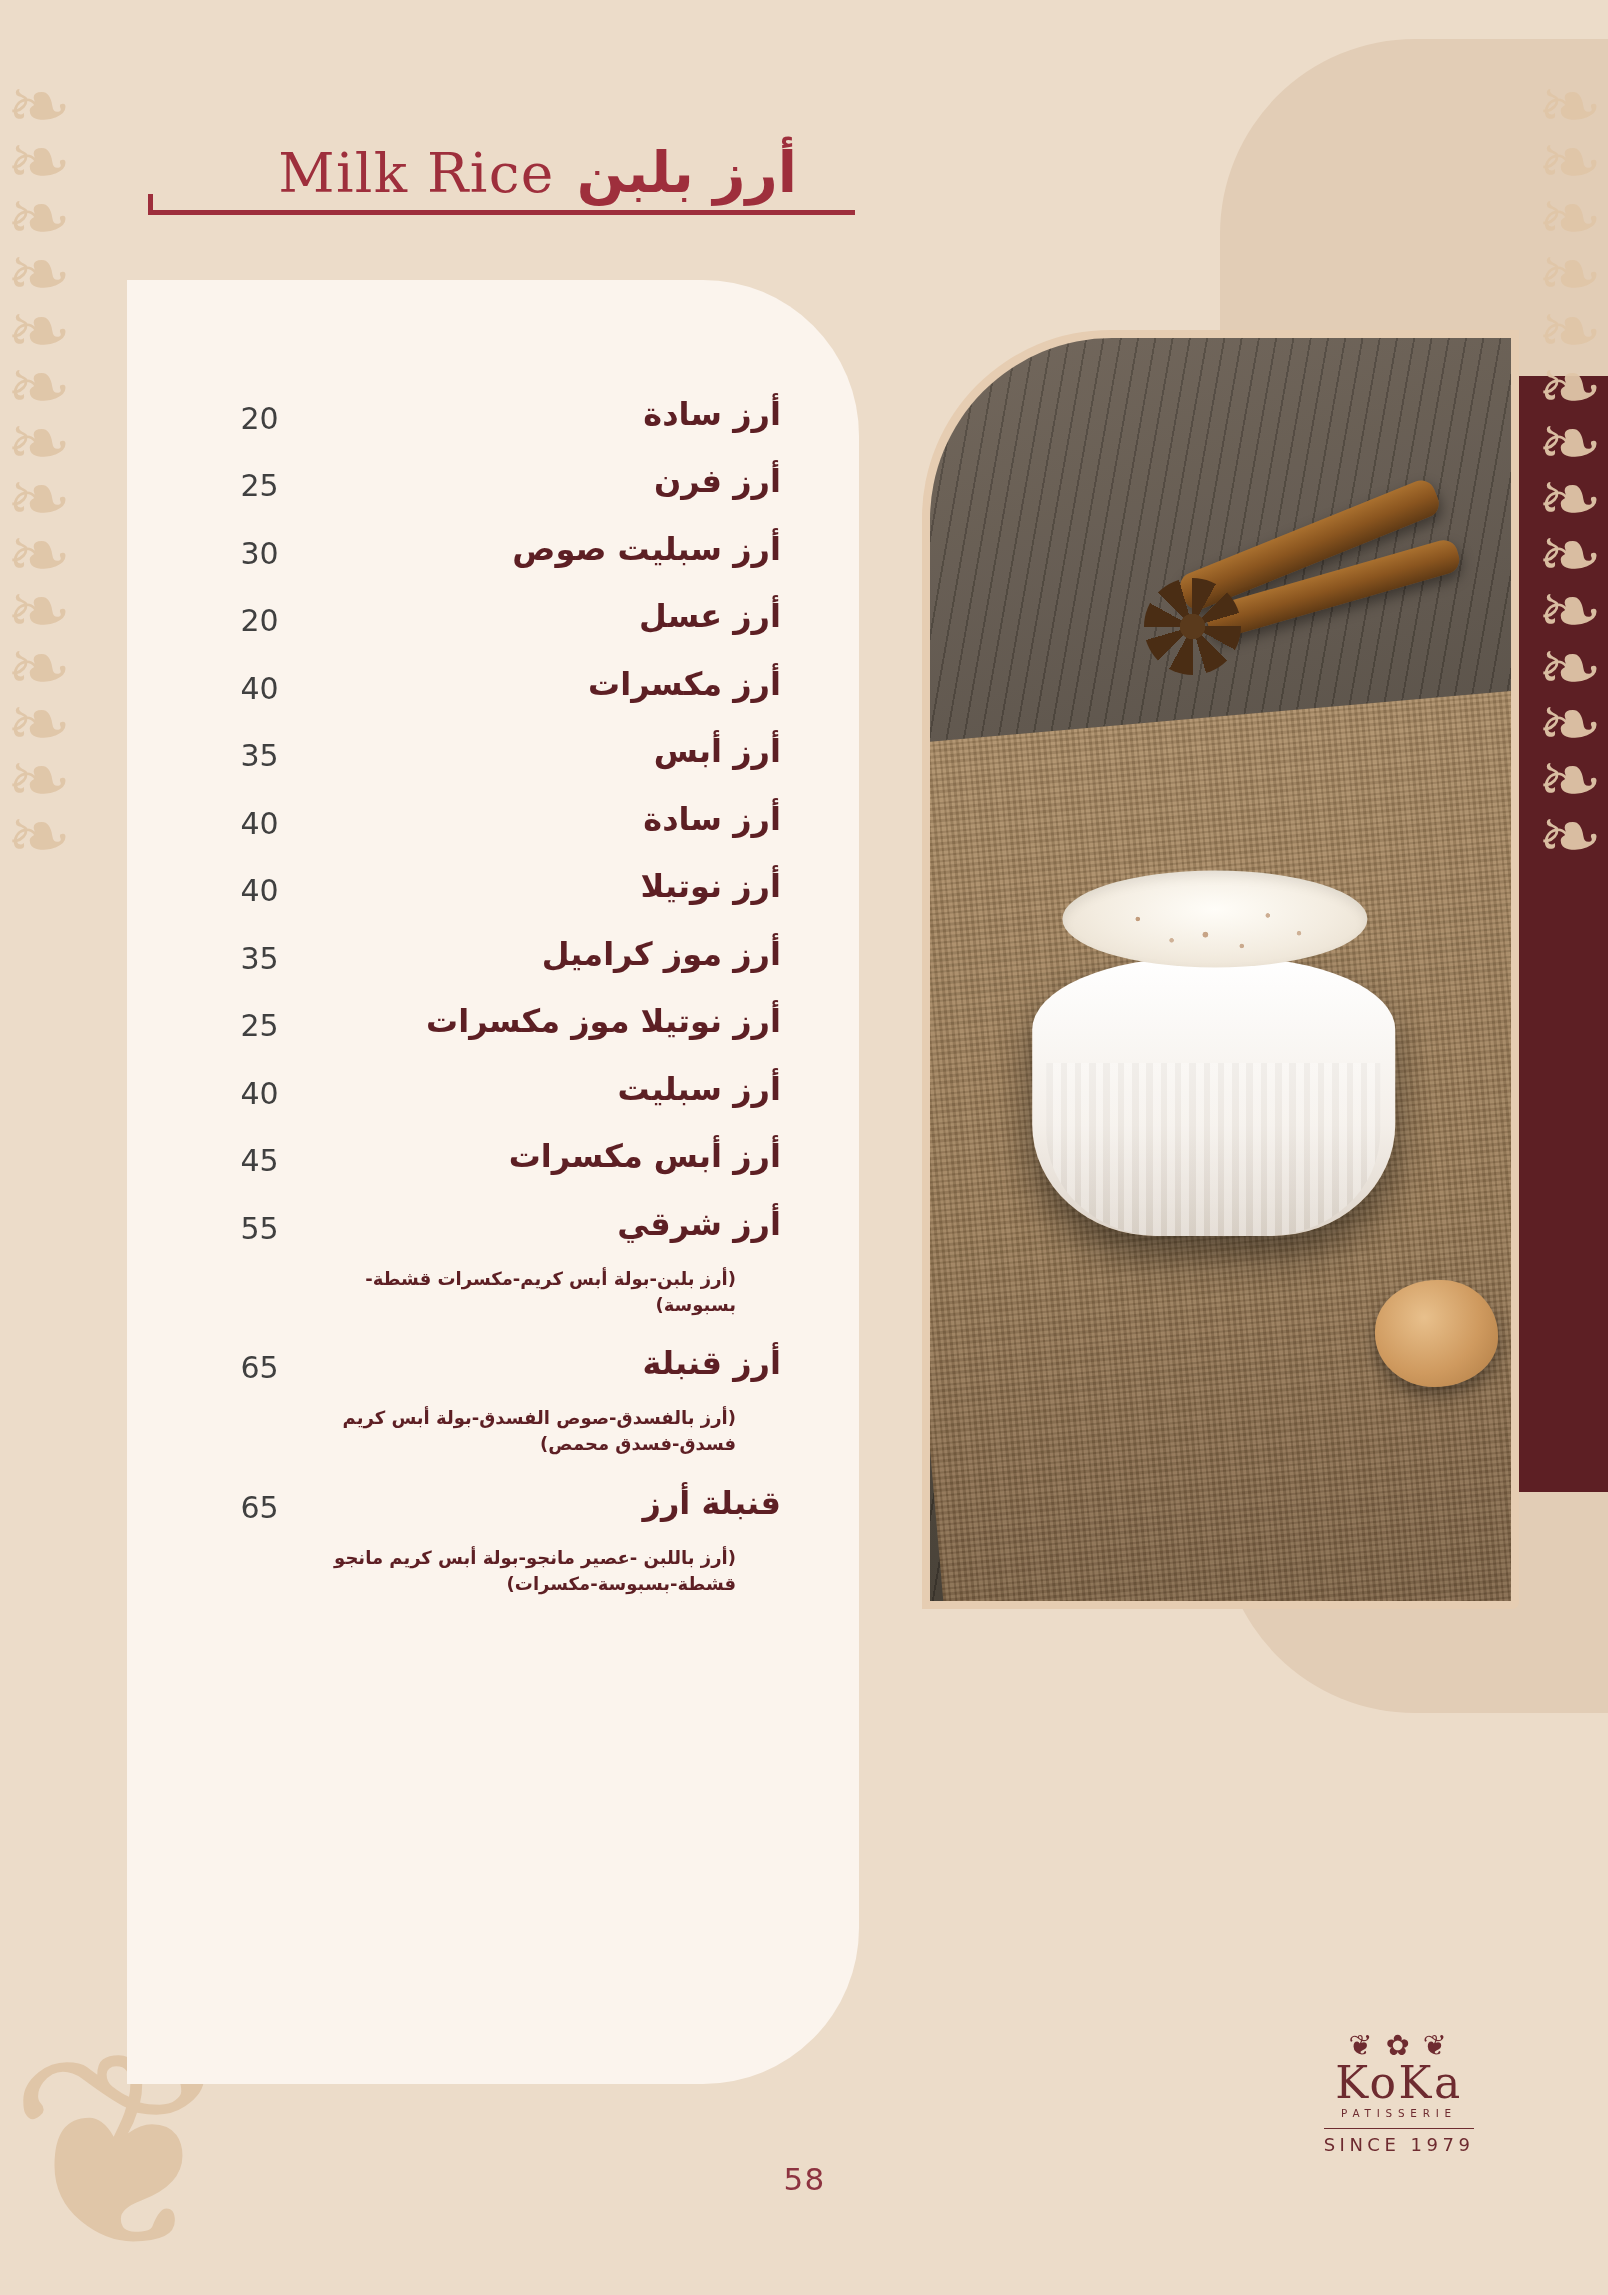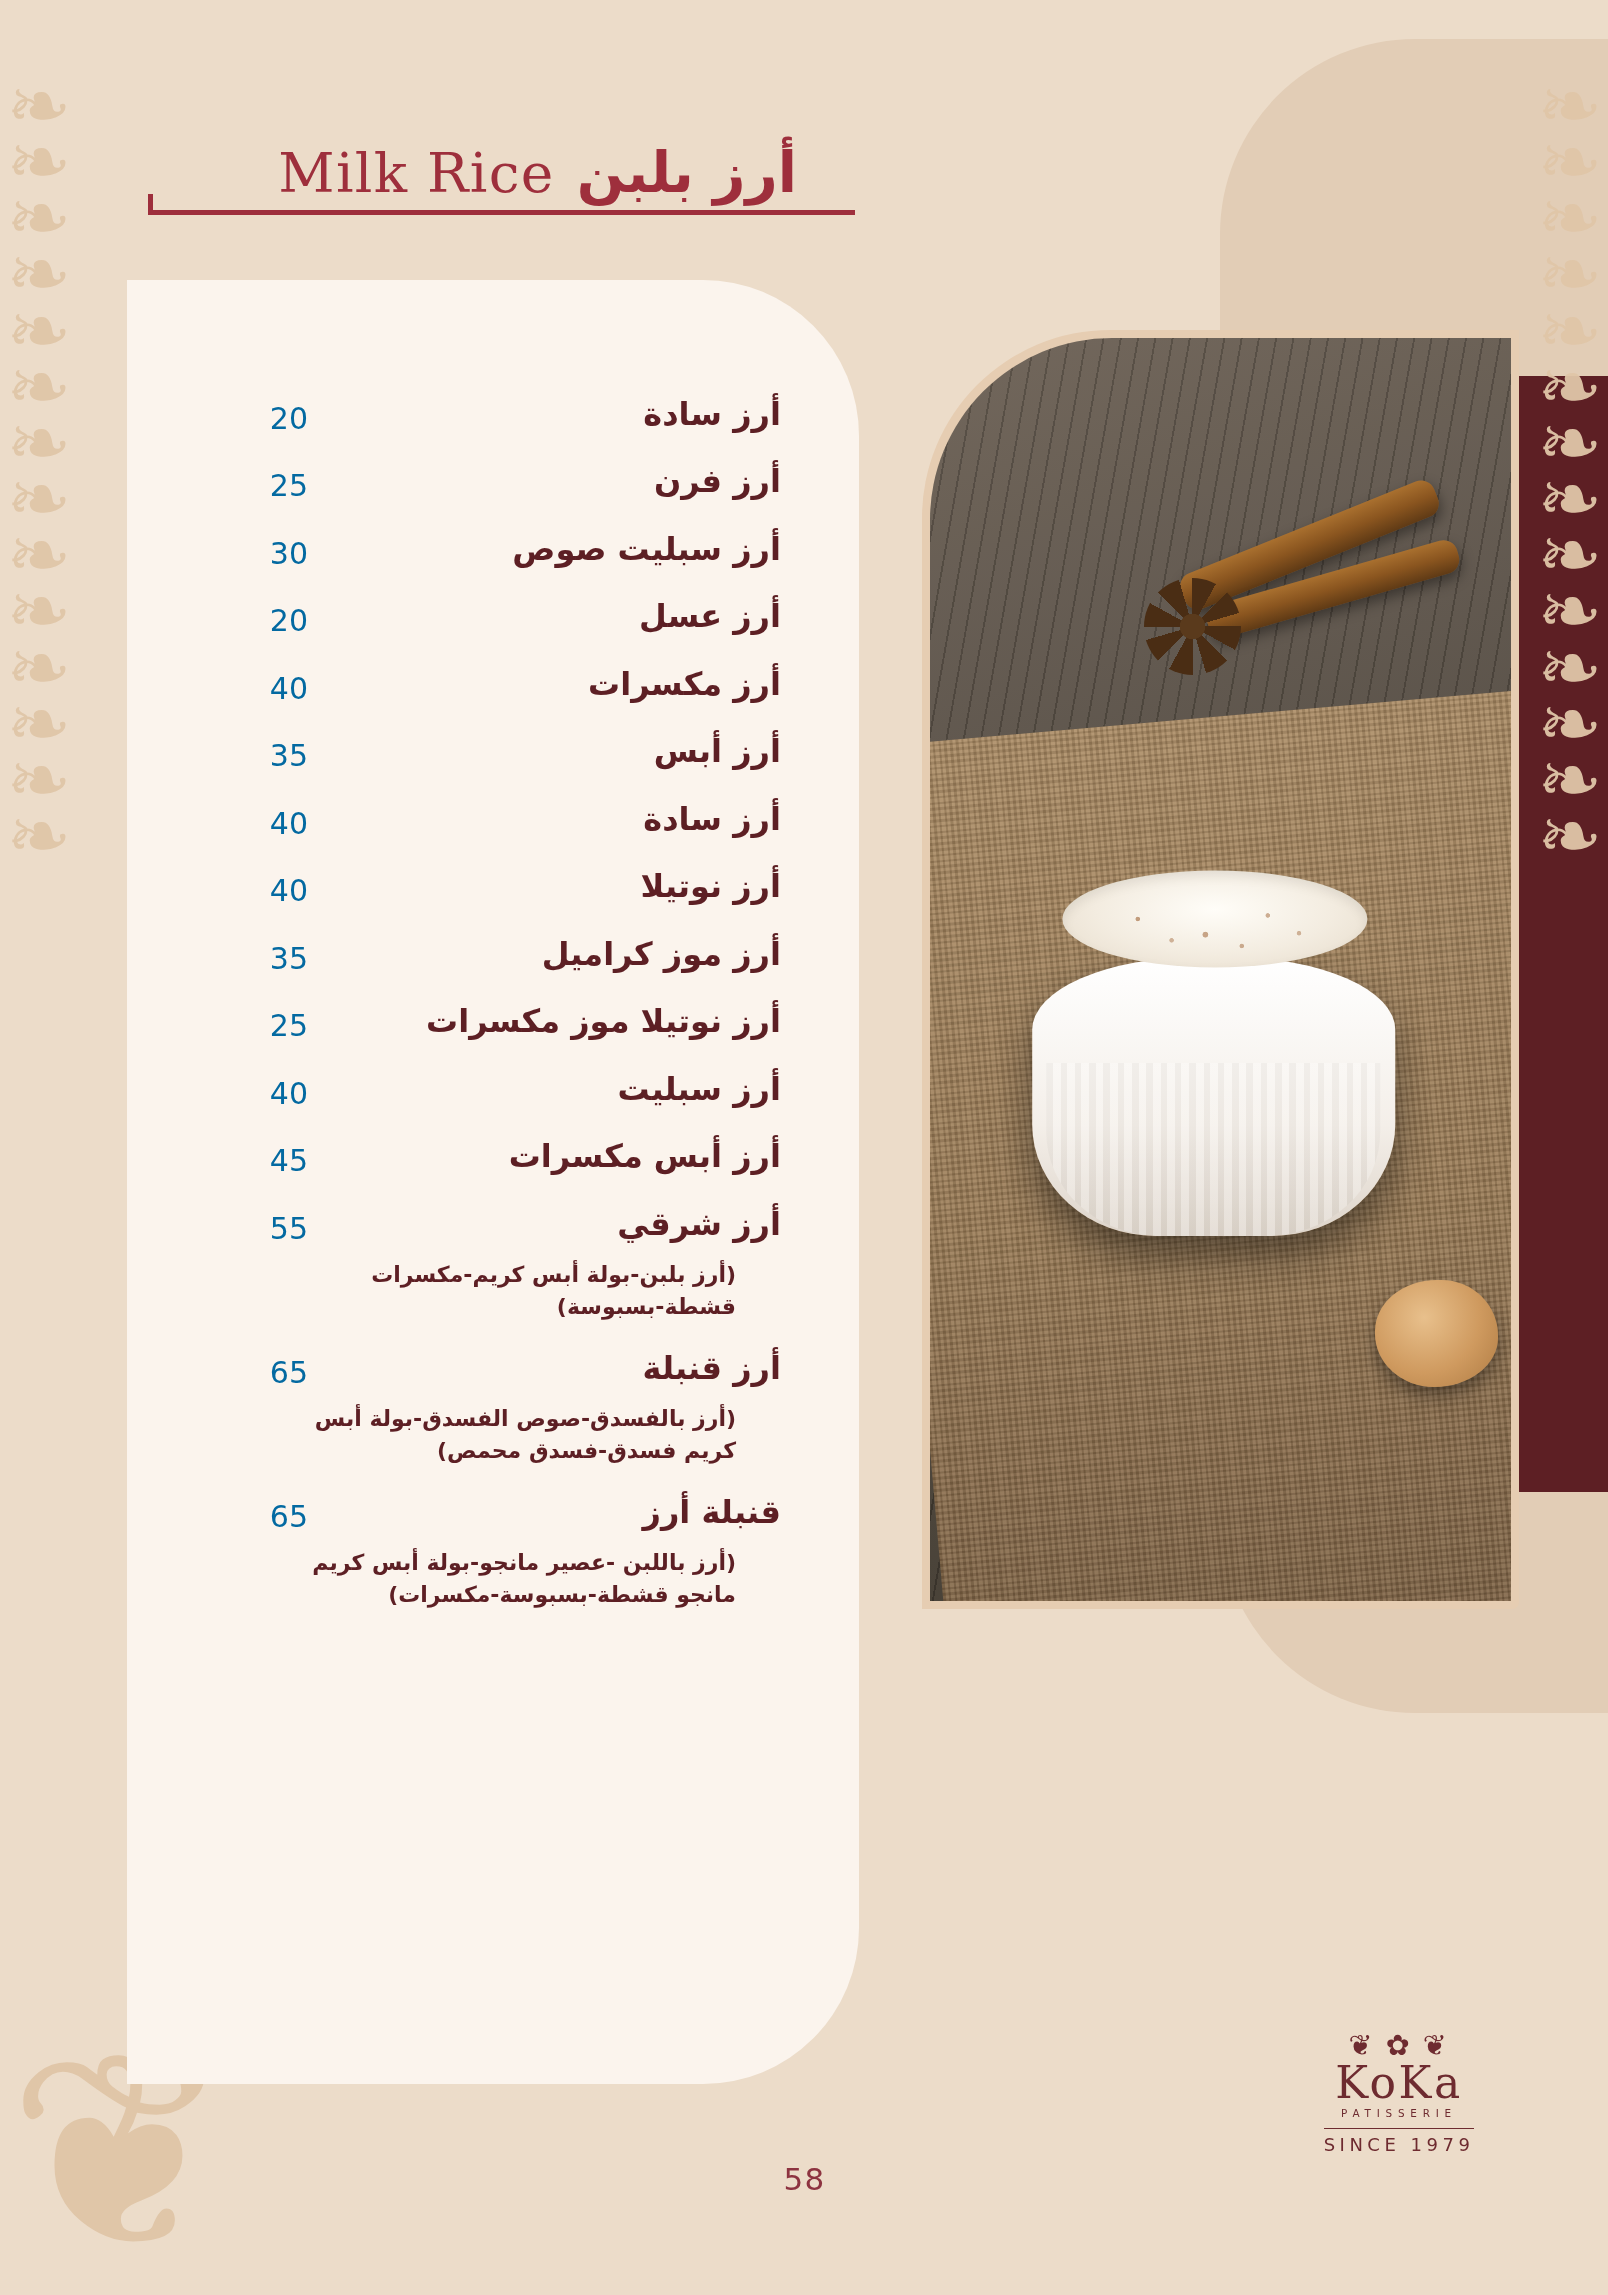--- a/index.html
+++ b/index.html
@@ -157,37 +157,37 @@
   }
   .item-name {
     font-family: "DejaVu Sans", sans-serif;
     font-size: 32px;
     font-weight: 700;
     color: #5d1f24;
     line-height: 1.12;
   }
   .item-desc {
     font-family: "DejaVu Sans", sans-serif;
-    font-size: 22px;
+    font-size: 18px;
     font-weight: 700;
     color: #5d1f24;
     line-height: 1.45;
-    margin-top: 16px;
+    margin-top: 23px;
     max-width: 428px;
     margin-right: auto;
     margin-left: 0;
   }
   .item-desc:empty { display: none; margin: 0; }
 
   .item-price {
     font-family: "DejaVu Sans", sans-serif;
     font-size: 30px;
-    color: #0369a1;
+    color: #404040;
     width: 97px;
-    text-align: right;
+    text-align: center;
     padding-top: 3.9px;
     direction: ltr;
     flex: 0 0 97px;
   }
 
   
   .photo-frame {
     position: absolute;
     left: 922px;
     top: 330px;

